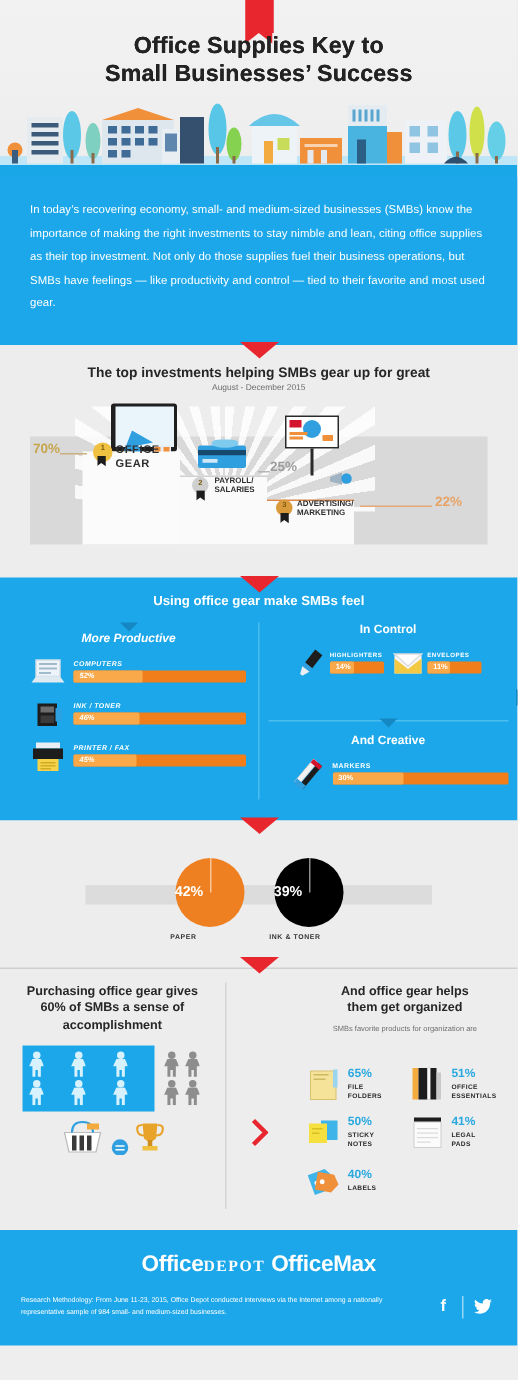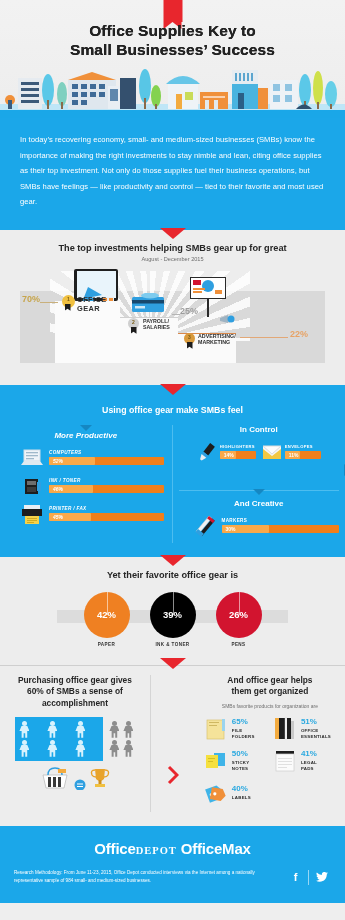--- a/index.html
+++ b/index.html
@@ -69,21 +69,21 @@
   .m3{ left:184px; top:62px; background:#d99a3c;}
   .m-num{ position:absolute; left:0;right:0;top:1.5px; text-align:center; font-size:5px; font-weight:bold;color:#7a5c12;}
 
   .monitor{ position:absolute; left:74px; top:-2px; width:44px; height:32px; background:#1f1f1f; border-radius:2px; padding:2.5px;}
   .monitor-in{ width:100%;height:100%; background:#e9f4fb;}
   .card{ position:absolute; left:130px; top:22px; width:36px; height:20px;}
   .bb{ position:absolute; left:190px; top:6px; width:36px; height:22px; background:#fff; border:1.3px solid #2a2a2a;}
   .bb-pole{ position:absolute; left:207px; top:28px; width:1.6px; height:18px; background:#2a2a2a;}
 
   
-  .sec3 { background:#1ba7e9; padding:20px 0 14px 0; position:relative; }
+  .sec3 { background:#1ba7e9; padding:10px 0 14px 0; position:relative; }
   .sec3 .sec-h { color:#fff; font-size:8.8px; }
   .cols { display:flex; margin-top:10px; }
   .colL { width:50%; border-right:1px solid #4cbdf0; padding:0 8px;font-style:italic; }
   .colR { width:50%; padding:0 6px; }
   .sub-h { text-align:center; font-size:8px; font-weight:bold; color:#ffffff; margin-bottom:7px;}
   .barrow { display:flex; align-items:center; gap:5px; margin-bottom:6px; padding-left:12px;}
   .bicon { width:24px; height:22px; position:relative; flex:0 0 24px;}
   .bmeta { flex:1; }
   .blab { font-size:4.6px; font-weight:bold; color:#ffffff; letter-spacing:.35px; margin-bottom:1.5px;}
   .btrack { height:8.5px; background:#f07f1b; border-radius:1px; position:relative; }
@@ -95,42 +95,42 @@
   .creative{ margin-top:27px; border-top:1px solid #4cbdf0; padding-top:8px;}
   .arrow-sml{ width:0;height:0;border-left:6px solid transparent;border-right:6px solid transparent;
       border-top:6px solid #1587c2; margin:0 auto;}
   .side-arrow{ position:absolute; right:-6px; top:46%; width:0;height:0;
       border-top:6px solid transparent;border-bottom:6px solid transparent;border-left:7px solid #1587c2;}
 
   
   .sec4 { background:#ededed; padding:13px 0 18px 0; position:relative;}
   .circles{ display:flex; justify-content:center; gap:14px; margin-top:12px; position:relative;}
   .cbar{ position:absolute; left:57px; right:57px; top:18px; height:13px; background:#dcdcdc;}
-  .circ-item{ position:relative; z-index:2; text-align:center; width:52px;}
+  .circ-item{ position:relative; z-index:2; text-align:left; width:52px;}
   .circ{ width:46px;height:46px;border-radius:50%; margin:0 auto; position:relative;}
   .circ .v{ position:absolute; left:0;right:0; top:17px; font-size:9.5px; font-weight:bold;color:#fff;}
   .circ .notch{ position:absolute; left:50%; top:0; width:1.3px; height:23px; background:rgba(255,255,255,.55);}
   .circ-lbl{ font-size:4.6px; font-weight:bold; color:#333; letter-spacing:.4px; margin-top:4px;}
 
   
   .sec5 { background:#ededed; padding:10px 0 14px 0; display:flex; position:relative;gap:44px;}
   .s5L{ width:50%; border-right:1px solid #d5d5d5; padding:0 10px;}
   .s5R{ width:50%; padding:0 8px;}
   .s5h{ text-align:center; font-size:8.4px; font-weight:bold; color:#262626; line-height:1.35;}
   .s5sub{ text-align:center; font-size:5px; color:#6f6f6f; margin-top:5px;}
   .people-box{ background:#1ba7e9; padding:4px 3px; display:grid; grid-template-columns:repeat(3,1fr);
       gap:2px; width:88px; }
   .people-wrap{ display:flex; gap:5px; margin-top:8px; justify-content:center; align-items:flex-start;}
   .people-gray{ display:grid; grid-template-columns:repeat(2,1fr); gap:2px; padding-top:4px;}
   .pfig{ width:12px;height:17px; position:relative;}
   .pfig .hd{ position:absolute; left:3.5px; top:0; width:5px;height:5px;border-radius:50%;}
   .pfig .bd{ position:absolute; left:1px; top:5px; width:10px;height:12px;
      clip-path:polygon(22% 0,78% 0,100% 42%,78% 42%,78% 100%,58% 100%,58% 62%,42% 62%,42% 100%,22% 100%,22% 42%,0 42%);}
   .basket-row{ display:flex; align-items:flex-end; justify-content:center; gap:4px; margin-top:5px;}
-  .prod-grid{ margin-top:7px; }
+  .prod-grid{ margin-top:21px; }
   .prow{ display:flex; gap:4px; margin-bottom:6px;}
   .pitem{ display:flex; align-items:center; gap:3px; width:50%;}
   .picon{ width:26px;height:26px; position:relative; flex:0 0 26px;}
   .pv{ font-size:8px; font-weight:bold; color:#2ba9e0; line-height:1;}
   .pl{ font-size:4.4px; font-weight:bold; color:#2a2a2a; line-height:1.25; margin-top:2px; letter-spacing:.25px;}
   .red-chev{ position:absolute; left:-9px; top:64px; }
 
   
   .footer{ background:#1ba7e9; padding:14px 14px 16px 14px; position:relative; margin-top:0;}
   .logo{ text-align:center; color:#fff; font-size:15px; font-weight:bold; letter-spacing:-.2px;}
@@ -451,47 +451,39 @@
               </div>
             </div>
           </div>
         </div>
       </div>
     </div>
     <div class="arrow-red"></div>
   </div>
 
   <div class="sec4">
-    <div class="sec-h">Yet their favorite office gear is</div>
     <div class="circles">
       <div class="cbar"></div>
 
       <div class="circ-item">
         <div class="circ" style="background:#ef8022">
           <span class="notch"></span>
           <span class="v">42%</span>
         </div>
         <div class="circ-lbl">PAPER</div>
       </div>
 
       <div class="circ-item">
         <div class="circ" style="background:#000000">
           <span class="notch"></span>
           <span class="v">39%</span>
         </div>
         <div class="circ-lbl">INK &amp; TONER</div>
       </div>
 
-      <div class="circ-item">
-        <div class="circ" style="background:#d2142f">
-          <span class="notch"></span>
-          <span class="v">26%</span>
-        </div>
-        <div class="circ-lbl">PENS</div>
-      </div>
     </div>
     <div class="arrow-red" style="bottom:-4px;"></div>
   </div>
 
   <div class="sec5">
     <div class="hr-sep"></div>
 
     <div class="s5L">
       <div class="s5h">Purchasing office gear gives 60% of SMBs a sense of accomplishment</div>
       <div class="people-wrap">

